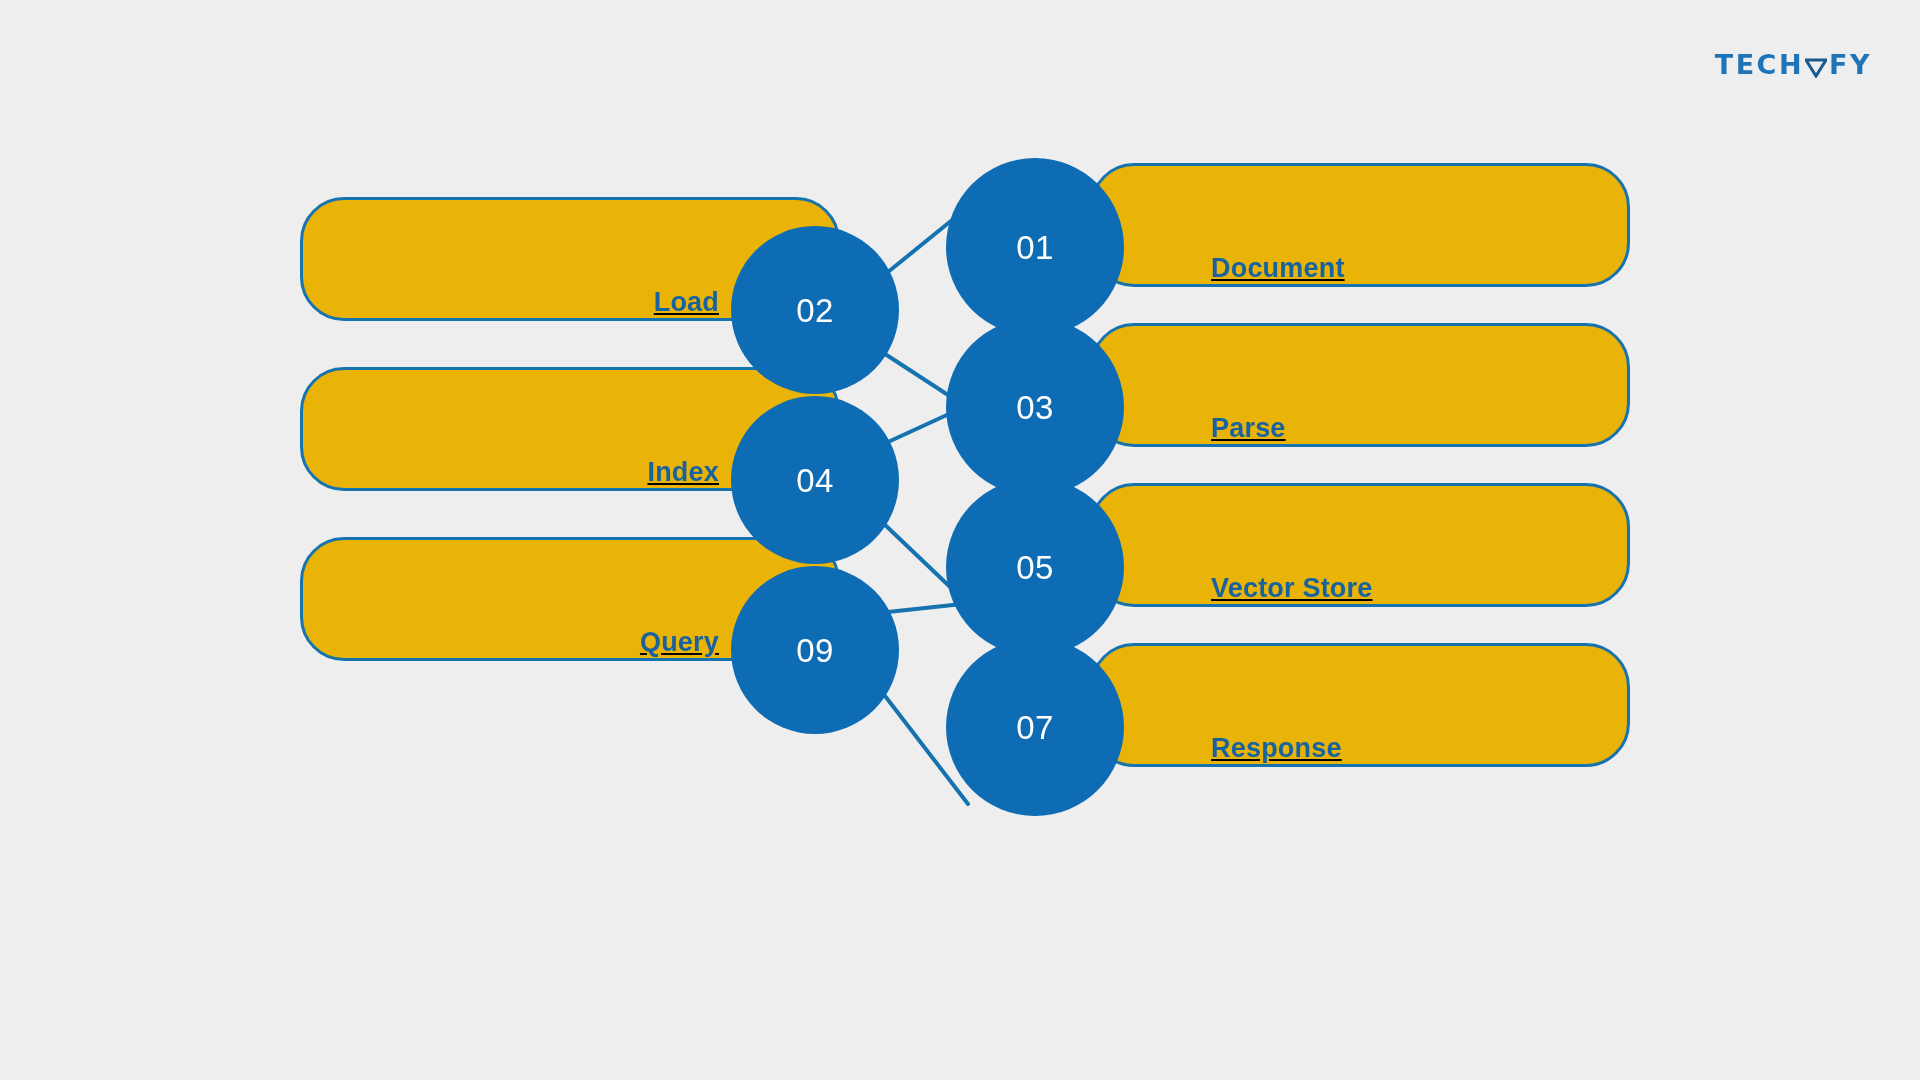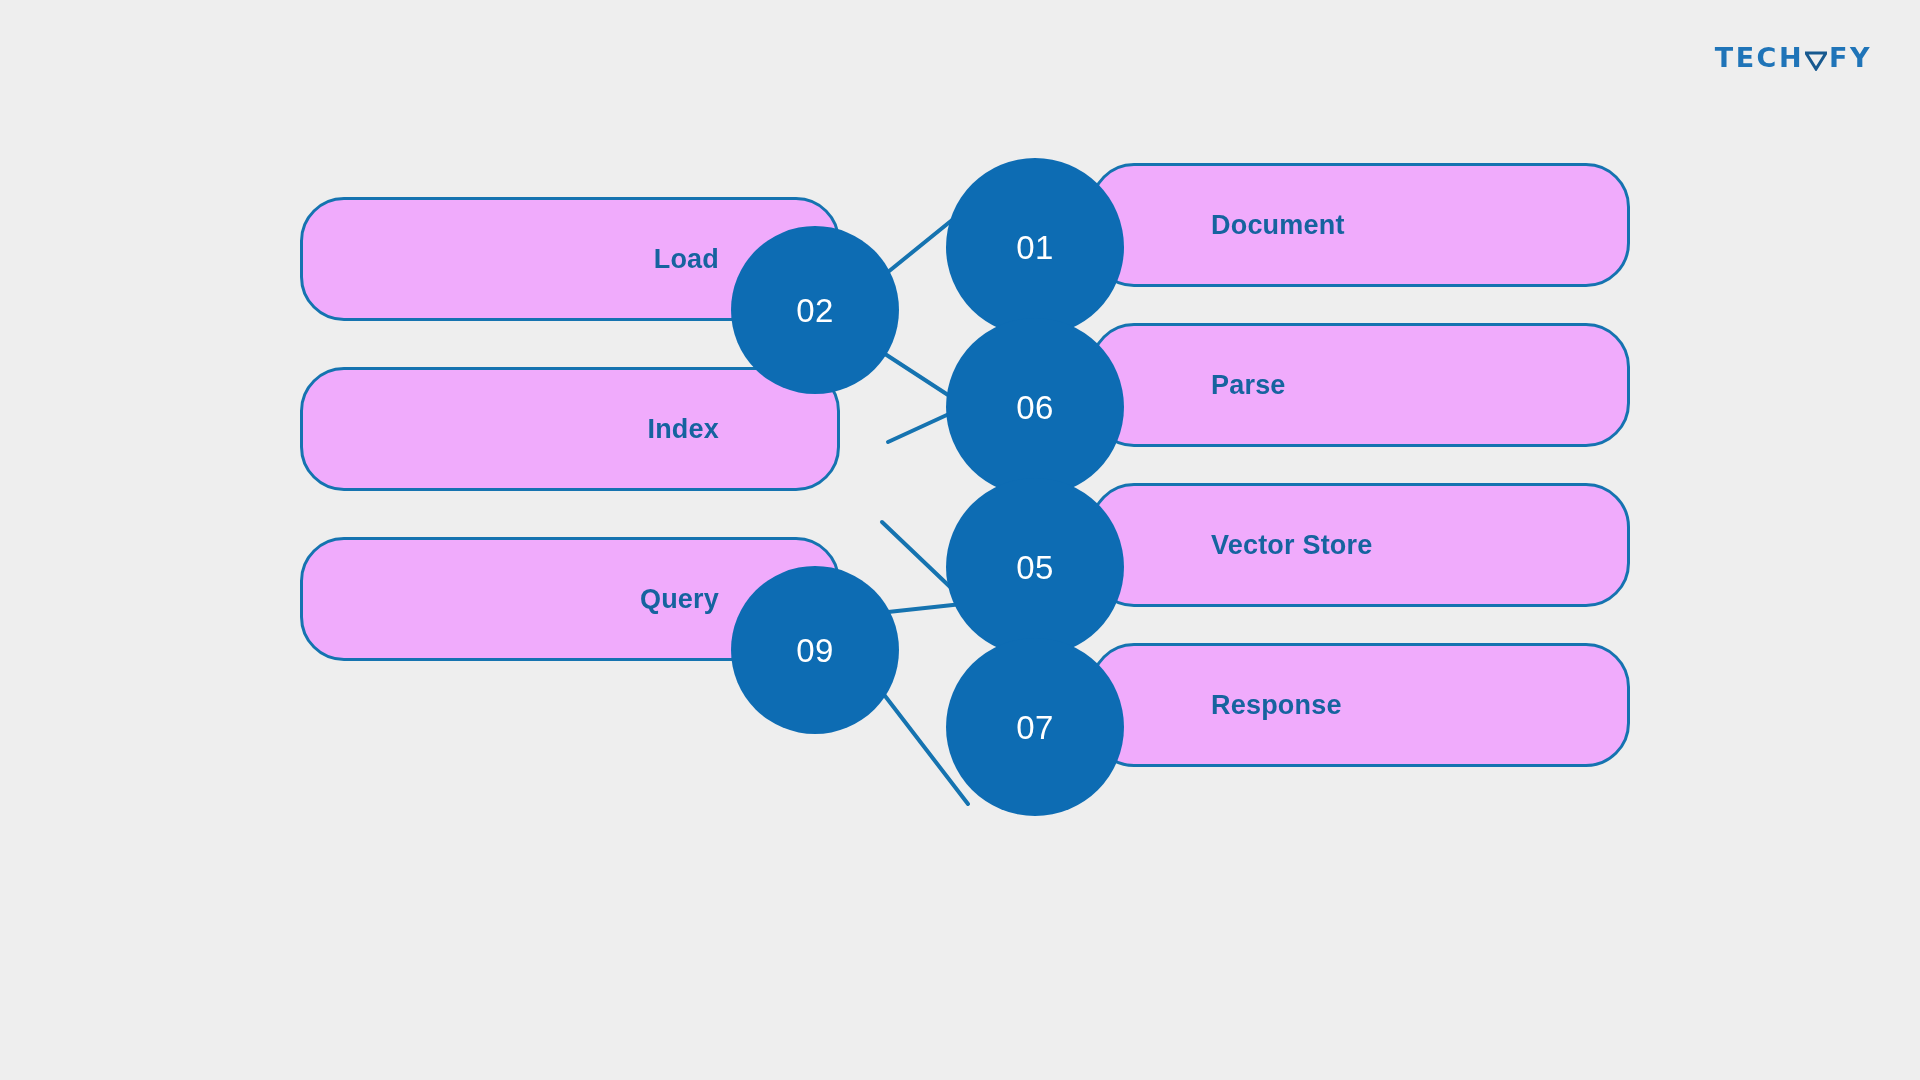--- a/index.html
+++ b/index.html
@@ -22,21 +22,21 @@
     height: 1080px;
     background: #eeeeee;
   }
 
   
   #brand-logo {
     position: absolute;
     right: 48px;
     top: 44px;
     display: flex;
-    align-items: flex-start;
+    align-items: flex-end;
     height: 34px;
     user-select: none;
   }
   #brand-logo .logo-text {
     font-family: "DejaVu Sans", "Liberation Sans", sans-serif;
     font-size: 27px;
     font-weight: 700;
     letter-spacing: 2.5px;
     color: #1f74b8;
     line-height: 1;
@@ -65,26 +65,27 @@
     width: 1920px;
     height: 1080px;
     pointer-events: none;
     z-index: 1;
   }
 
   
   .pill {
     position: absolute;
     box-sizing: border-box;
-    background: #f0abfc;
+    background: #eab308;
     border: 3px solid #1573b0;
     border-radius: 44px;
     display: flex;
-    align-items: center;
+    align-items: flex-end;
     z-index: 2;
+    text-decoration: underline;
   }
   .pill-left {
     justify-content: flex-end;
   }
   .pill-right {
     justify-content: flex-start;
   }
   .pill-label {
     font-size: 27px;
     font-weight: 700;
@@ -172,34 +173,37 @@
 
     <div class="pill pill-right" style="left:1090px; top:643px; width:540px; height:124px;">
       <span class="pill-label">Response</span>
     </div>
 
     <div class="num-circle" style="left:946px; top:158px; width:178px; height:178px;">
       <span class="num-text">01</span>
     </div>
 
     <div class="num-circle" style="left:946px; top:318px; width:178px; height:178px;">
-      <span class="num-text">06</span>
+      <span class="num-text">03</span>
     </div>
 
     <div class="num-circle" style="left:946px; top:478px; width:178px; height:178px;">
       <span class="num-text">05</span>
     </div>
 
     <div class="num-circle" style="left:946px; top:638px; width:178px; height:178px;">
       <span class="num-text">07</span>
     </div>
 
     <div class="num-circle" style="left:731px; top:226px; width:168px; height:168px;">
       <span class="num-text">02</span>
     </div>
 
+    <div class="num-circle" style="left:731px; top:396px; width:168px; height:168px;">
+      <span class="num-text">04</span>
+    </div>
 
     <div class="num-circle" style="left:731px; top:566px; width:168px; height:168px;">
       <span class="num-text">09</span>
     </div>
 
   </div>
 </div>
 
 </body></html>

